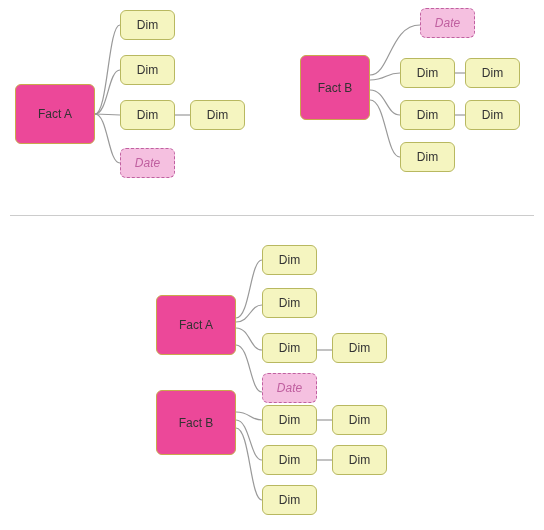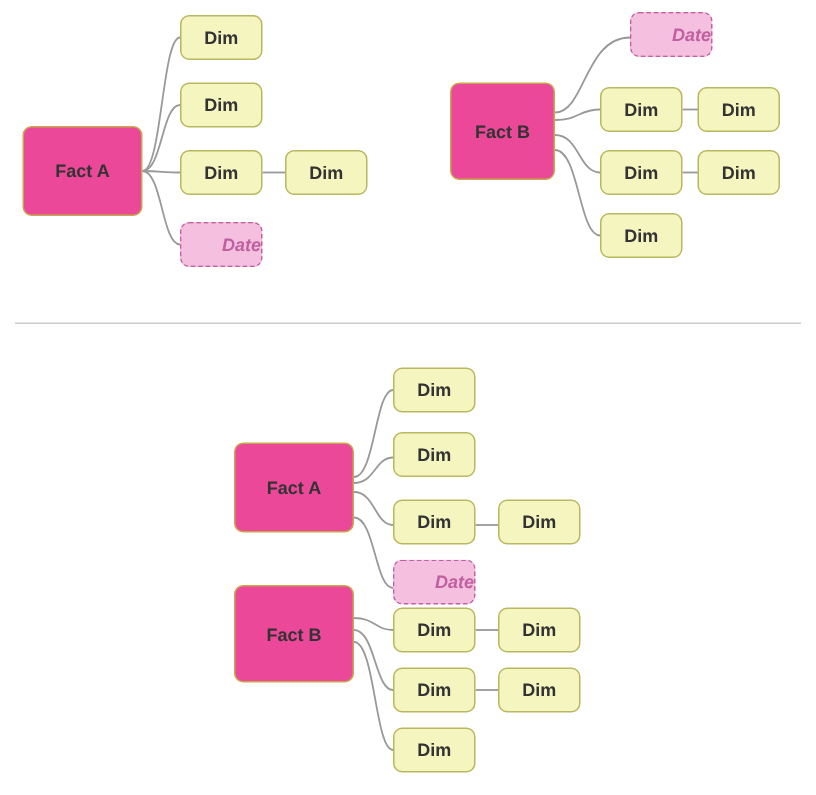--- a/index.html
+++ b/index.html
@@ -36,41 +36,40 @@
     }
 
     .node {
       position: absolute;
       display: flex;
       align-items: center;
       justify-content: center;
       border-radius: 6px;
       text-align: center;
       font-size: 12px;
-      font-weight: 700;
+      font-weight: 400;
     }
 
     .fact {
       background: #ec4899;
       border: 1.5px solid #c9a84c;
       color: #333;
     }
 
     .dim {
       background: #f5f5c0;
       border: 1.5px solid #b8b860;
       color: #333;
     }
 
     .date {
       background: #f5c0e0;
       border: 1.5px dashed #c060a0;
       color: #c060a0;
       font-style: italic;
-      justify-content: flex-end;
     }
   </style>
 </head>
 <body>
 
 <div class="canvas">
   <div class="divider"></div>
 
   <svg class="connectors">
 

